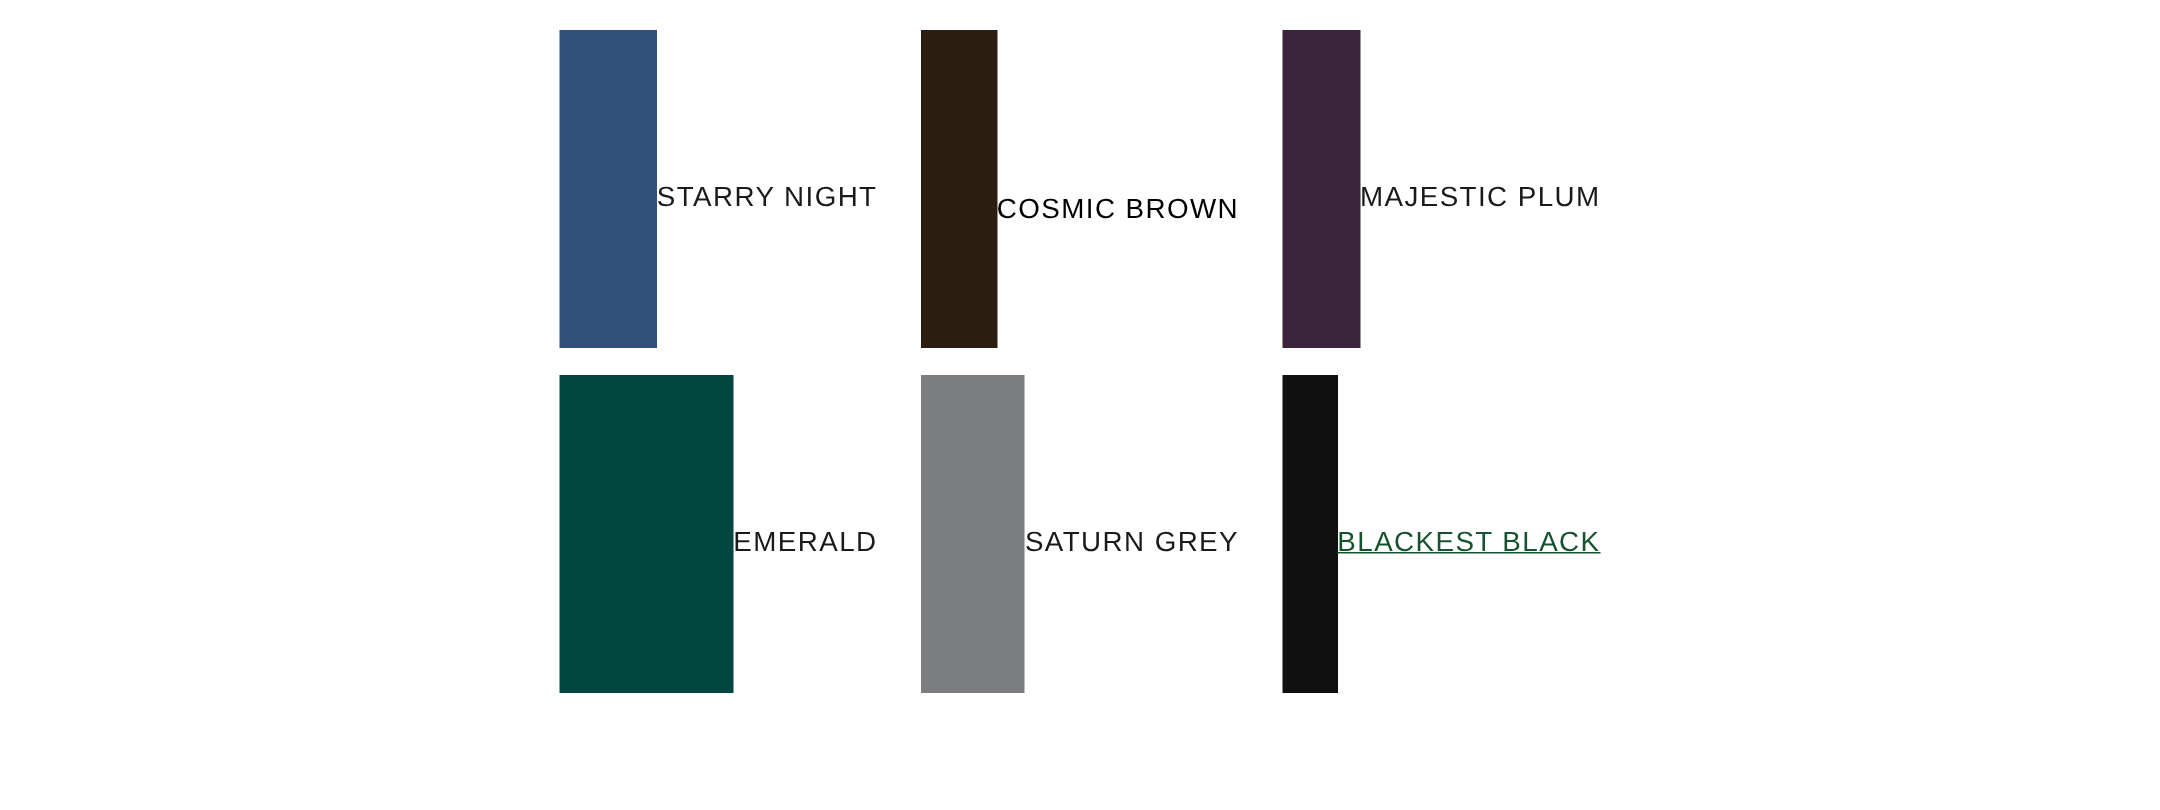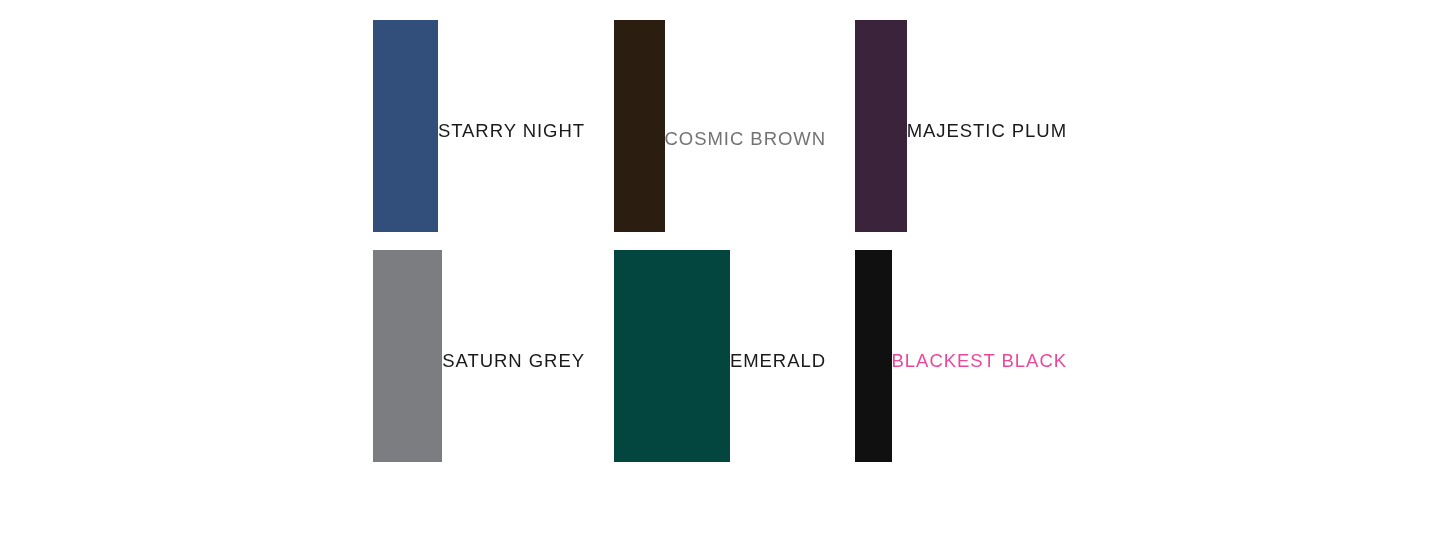--- a/index.html
+++ b/index.html
@@ -69,37 +69,37 @@
 
   <div class="swatch-grid">
 
     <div class="swatch-cell">
       <div class="swatch-chip" style="background: rgb(50, 79, 123);"></div>
       <div class="swatch-label" style="color: rgb(26, 26, 26);">STARRY NIGHT</div>
     </div>
 
     <div class="swatch-cell">
       <div class="swatch-chip" style="background: rgb(43, 29, 16);"></div>
-      <div class="swatch-label" style="color: #737373; margin-top: 25px;">COSMIC BROWN</div>
+      <div class="swatch-label" style="color: #000000; margin-top: 25px;">COSMIC BROWN</div>
     </div>
 
     <div class="swatch-cell">
       <div class="swatch-chip" style="background: rgb(58, 35, 59);"></div>
       <div class="swatch-label" style="color: rgb(26, 26, 26); text-align: center;">MAJESTIC PLUM</div>
     </div>
 
     <div class="swatch-cell">
+      <div class="swatch-chip" style="background: rgb(3, 69, 63);"></div>
+      <div class="swatch-label" style="color: rgb(26, 26, 26);">EMERALD</div>
+    </div>
+
+    <div class="swatch-cell">
       <div class="swatch-chip" style="background: rgb(124, 125, 128);"></div>
       <div class="swatch-label" style="color: rgb(26, 26, 26);">SATURN GREY</div>
     </div>
 
     <div class="swatch-cell">
-      <div class="swatch-chip" style="background: rgb(3, 69, 63);"></div>
-      <div class="swatch-label" style="color: rgb(26, 26, 26);">EMERALD</div>
-    </div>
-
-    <div class="swatch-cell">
       <div class="swatch-chip" style="background: rgb(16, 16, 16);"></div>
-      <div class="swatch-label" style="color: #ec4899;">BLACKEST BLACK</div>
+      <div class="swatch-label" style="color: #14532d; text-decoration: underline;">BLACKEST BLACK</div>
     </div>
 
   </div>
 </div>
 
 </body></html>

